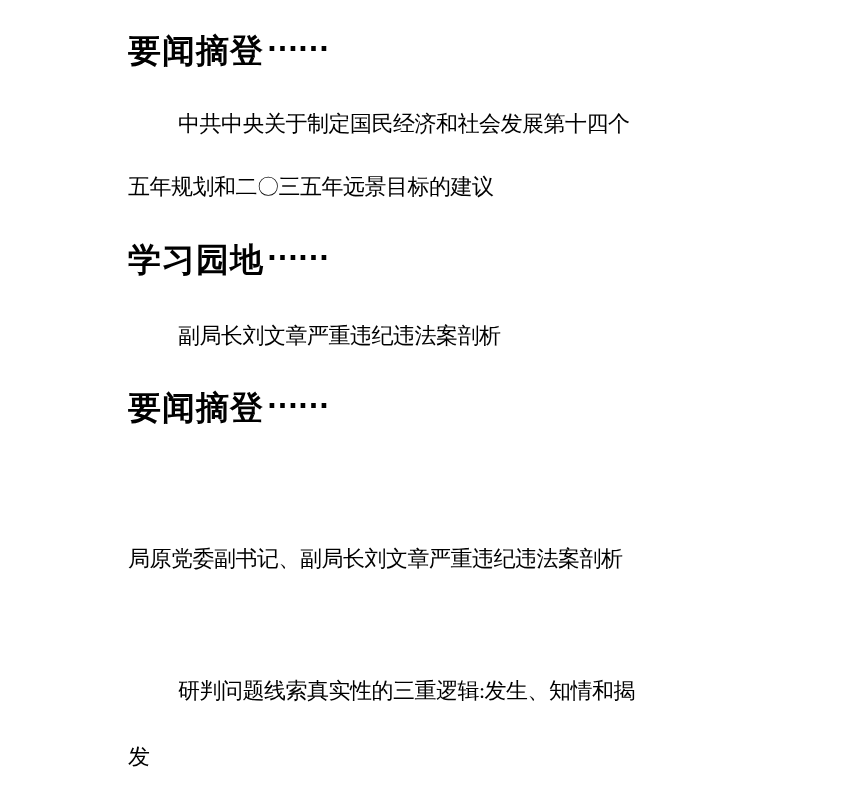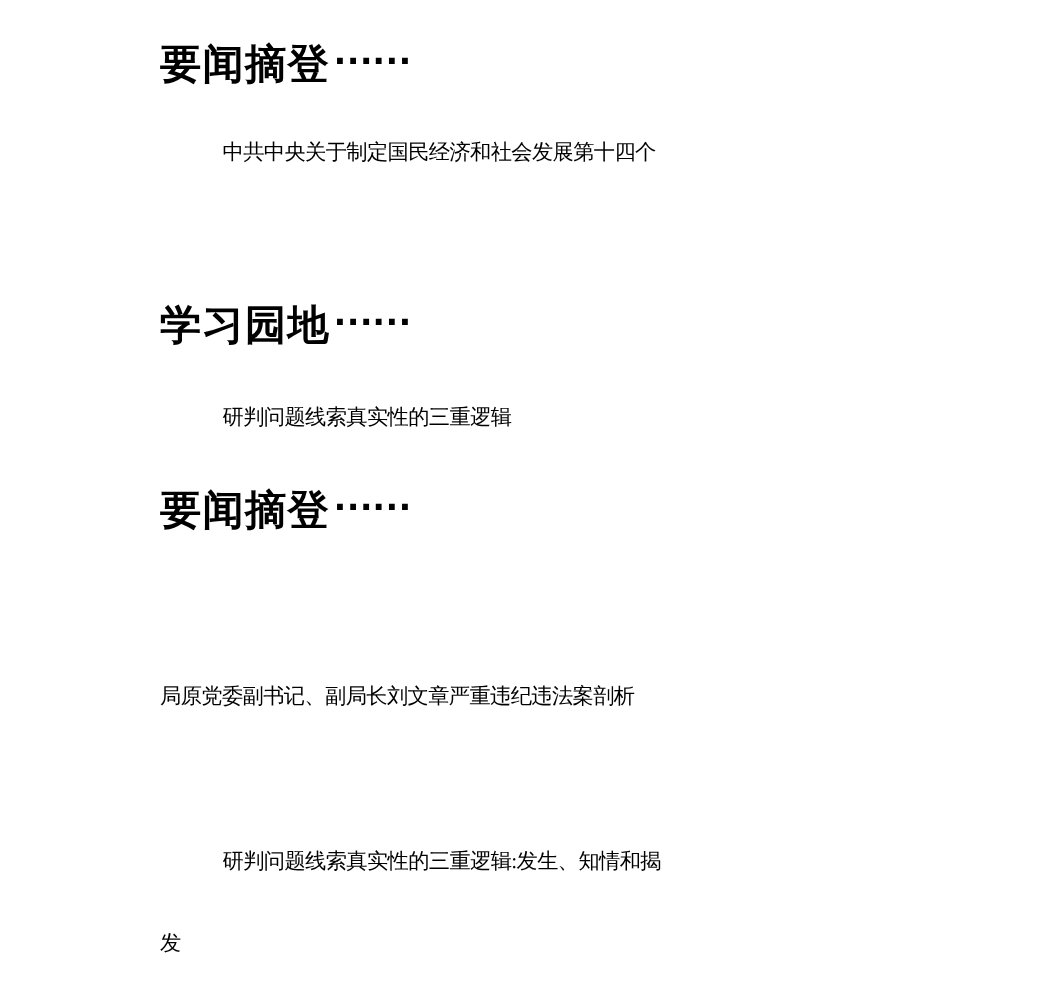--- a/index.html
+++ b/index.html
@@ -30,41 +30,42 @@
   }
   .heading .dots {
     display: inline-block;
     position: relative;
     top: -0.32em;
     margin-left: 2px;
     letter-spacing: -2px;
     font-weight: bold;
   }
   .body-line {
-    font-size: 17px;
+    font-size: 22px;
     letter-spacing: -0.5px;
   }
   .indented {
     left: 178px;
   }
 </style>
 </head>
 <body>
 
 <div class="page">
 
   <div class="line heading" style="top:34px">
     <span>要闻摘登</span><span class="dots">……</span>
   </div>
   <div class="line body-line indented" style="top:113px">中共中央关于制定国民经济和社会发展第十四个</div>
+  <div class="line body-line" style="top:176px">五年规划和二〇三五年远景目标的建议</div>
 
   <div class="line heading" style="top:243px">
     <span>学习园地</span><span class="dots">……</span>
   </div>
-  <div class="line body-line indented" style="top:325px">研判问题线索真实性的三重逻辑</div>
+  <div class="line body-line indented" style="top:325px">副局长刘文章严重违纪违法案剖析</div>
 
   <div class="line heading" style="top:391px">
     <span>要闻摘登</span><span class="dots">……</span>
   </div>
   <div class="line body-line" style="top:548px">局原党委副书记、副局长刘文章严重违纪违法案剖析</div>
 
   <div class="line body-line indented" style="top:680px">研判问题线索真实性的三重逻辑:发生、知情和揭</div>
   <div class="line body-line" style="top:746px">发</div>
 
 </div>

